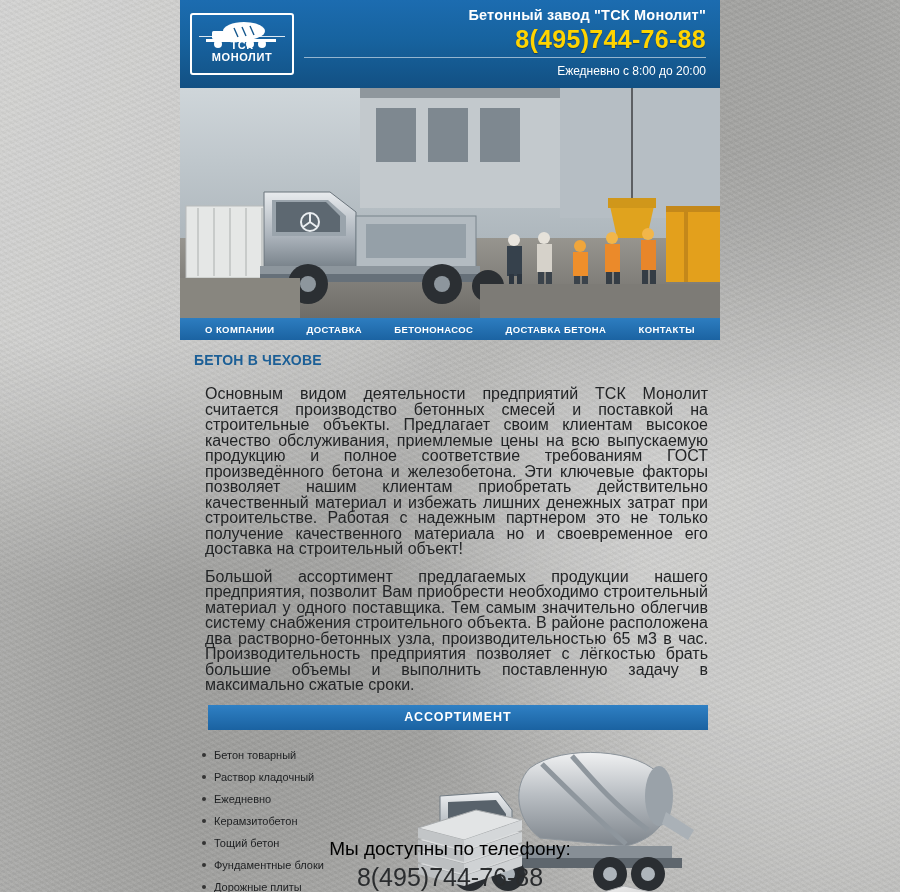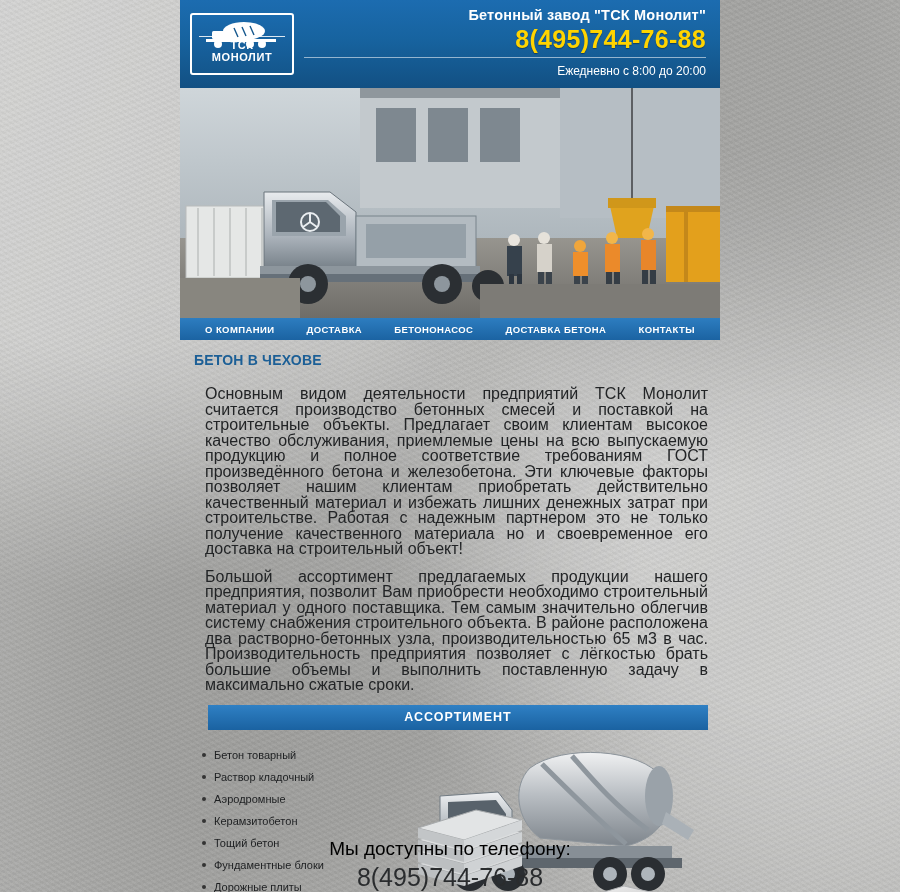--- a/index.html
+++ b/index.html
@@ -377,21 +377,21 @@
     <h1 class="page-title">БЕТОН В ЧЕХОВЕ</h1>
     <p class="para">Основным видом деятельности предприятий ТСК Монолит считается производство бетонных смесей и поставкой на строительные объекты. Предлагает своим клиентам высокое качество обслуживания, приемлемые цены на всю выпускаемую продукцию и полное соответствие требованиям ГОСТ произведённого бетона и железобетона. Эти ключевые факторы позволяет нашим клиентам приобретать действительно качественный материал и избежать лишних денежных затрат при строительстве. Работая с надежным партнером это не только получение качественного материала но и своевременное его доставка на строительный объект!</p>
     <p class="para">Большой ассортимент предлагаемых продукции нашего предприятия, позволит Вам приобрести необходимо строительный материал у одного поставщика. Тем самым значительно облегчив систему снабжения строительного объекта. В районе расположена два растворно-бетонных узла, производительностью 65 м3 в час. Производительность предприятия позволяет с лёгкостью брать большие объемы и выполнить поставленную задачу в максимально сжатые сроки.</p>
 
     <div class="section-bar">АССОРТИМЕНТ</div>
 
     <div class="assort-wrap">
       <ul class="assort-list">
         <li>Бетон товарный</li>
         <li>Раствор кладочный</li>
-        <li>Аэродромные</li>
+        <li>Ежедневно</li>
         <li>Керамзитобетон</li>
         <li>Тощий бетон</li>
         <li>Фундаментные блоки</li>
         <li>Дорожные плиты</li>
         <li>Аэродромные плиты</li>
         <li>Тощий перекрытия</li>
       </ul>
 
       <div class="mixer-img">
         <svg width="300" height="215" viewBox="0 0 300 215">

